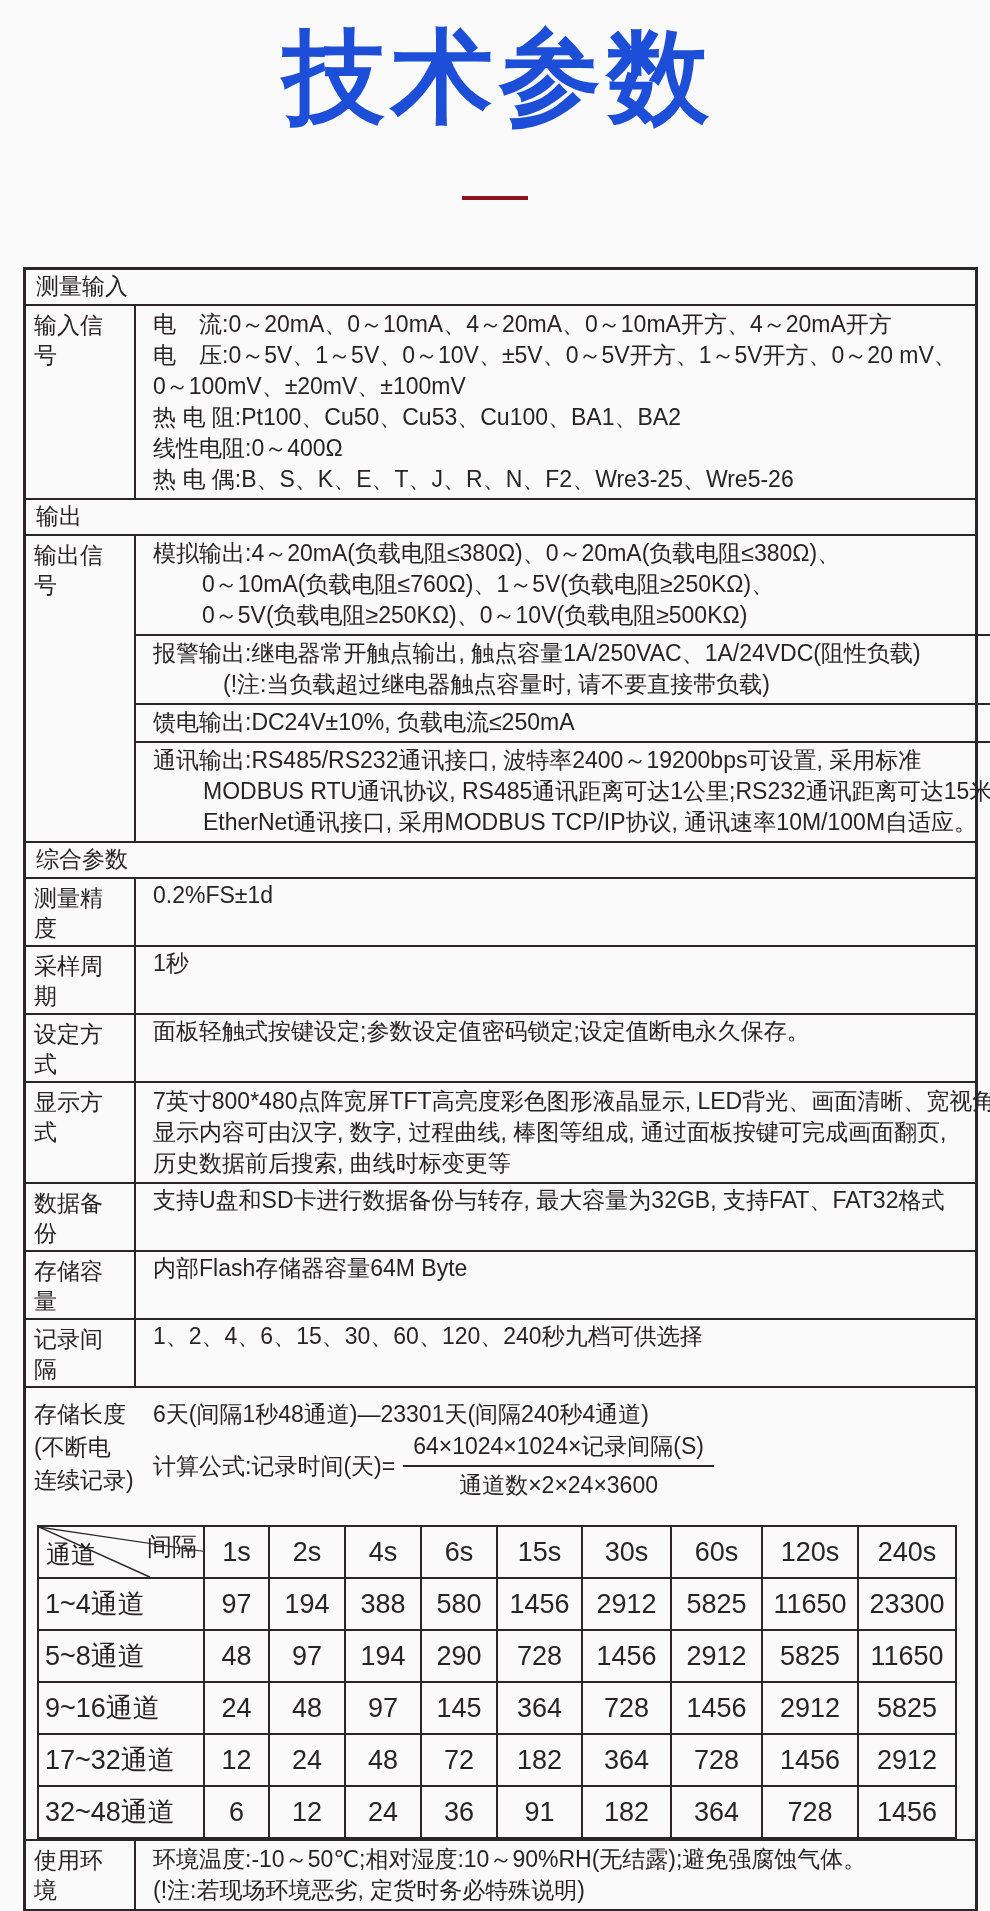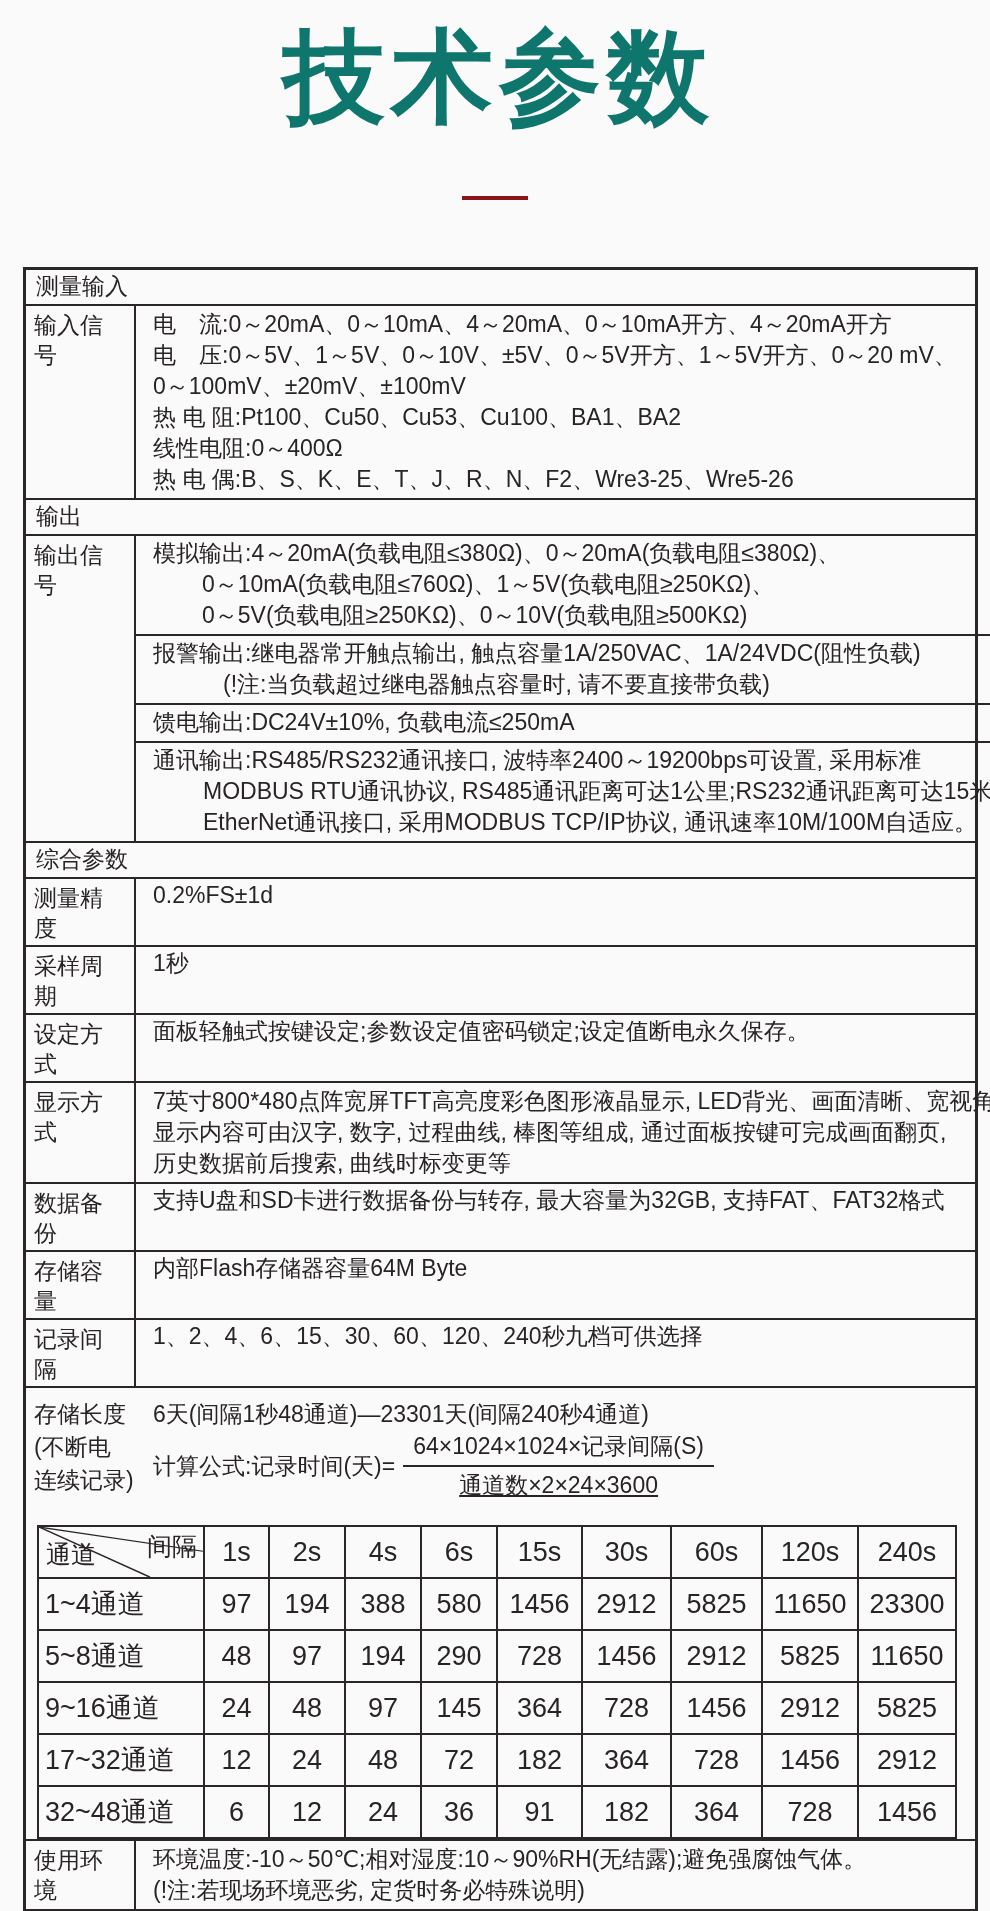--- a/index.html
+++ b/index.html
@@ -11,21 +11,21 @@
     font-family:"Liberation Sans","DejaVu Sans",sans-serif;
     overflow:hidden;
   }
   
   .page-title {
     margin-top:20px;
     text-align:center;
     font-size:102px;
     font-weight:800;
     letter-spacing:6px;
-    color:#0f766e;
+    color:#1d4ed8;
     line-height:1.12;
     margin-left:8px;
   }
   .title-underline {
     width:66px; height:4px;
     background:#8B151B;
     margin:62px auto 0 auto;
   }
   
   .spec-table {
@@ -55,21 +55,21 @@
   .sub-block:first-child { border-top:none; }
   
   .storage-row { display:block; border-top:2px solid #2b2728; padding:8px 0 0 0; }
   .storage-head { position:relative; min-height:100px; padding-left:127px; }
   .storage-label { position:absolute; left:8px; top:2px; width:118px; line-height:33px; }
   .storage-range { line-height:33px; padding-top:2px; }
   .storage-formula { display:flex; align-items:center; }
   .formula-lead { line-height:31px; }
   .fraction { display:inline-block; text-align:center; margin-left:8px; }
   .fraction .num { padding:0 10px 3px 10px; border-bottom:2px solid #2b2728; }
-  .fraction .den { padding-top:3px;text-decoration:underline; }
+  .fraction .den { padding-top:3px; }
   
   table.storage-table {
     border-collapse:collapse;
     table-layout:fixed;
     margin:24px 0 0 11px;
     width:918px;
     font-size:27px;
   }
   table.storage-table th, table.storage-table td {
     border:2px solid #2b2728;

